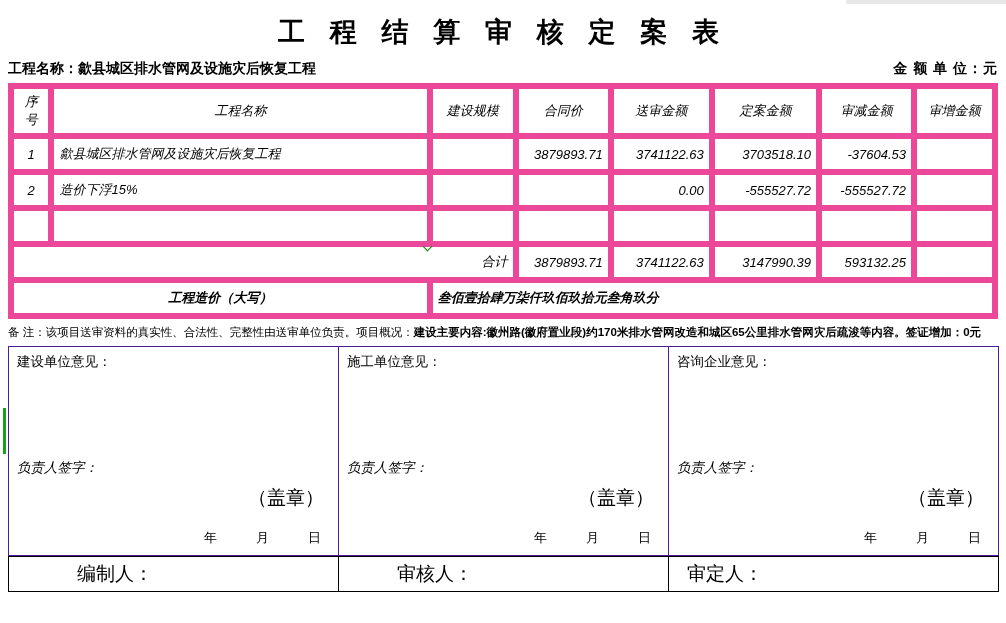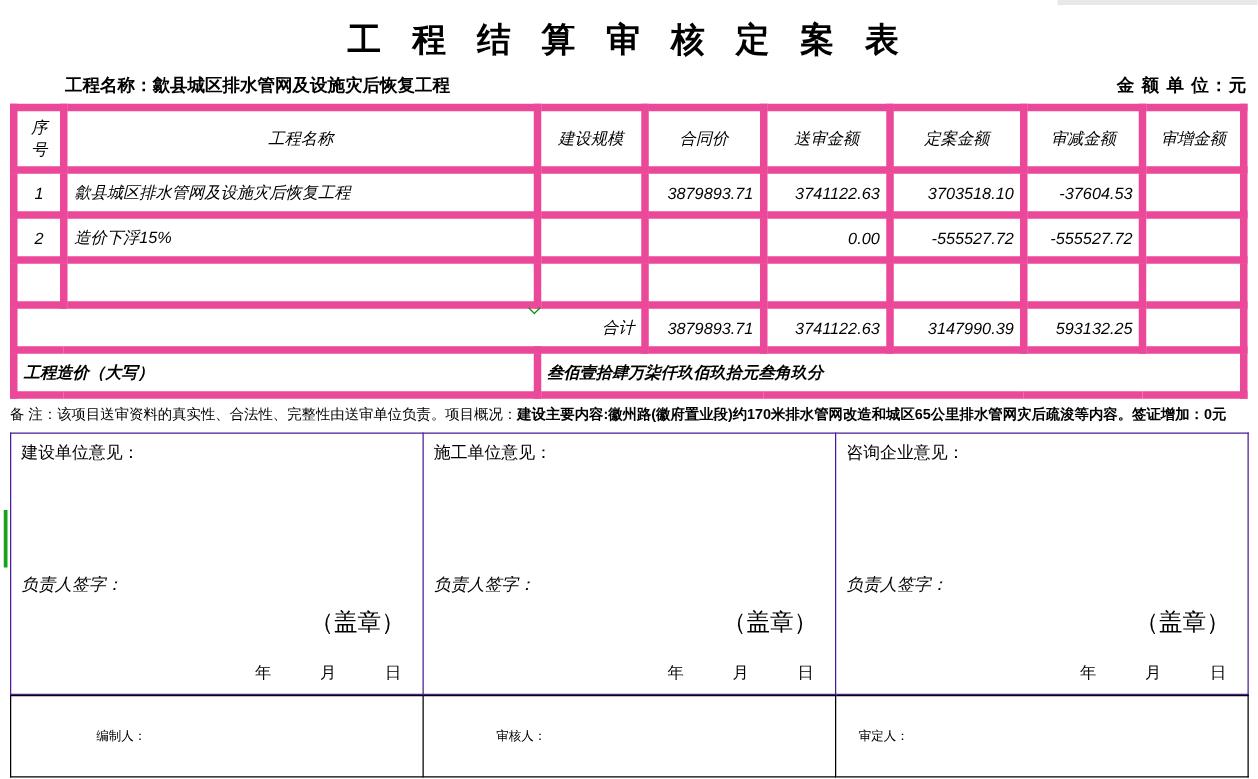--- a/index.html
+++ b/index.html
@@ -29,21 +29,20 @@
     padding-bottom: 10px;
     font-family: "Liberation Serif", "DejaVu Serif", serif;
   }
   .subhead {
     display: flex;
     justify-content: space-between;
     align-items: flex-end;
     padding: 0 8px 5px 8px;
     font-size: 14px;
     font-weight: bold;
-    margin-left: 44px;
   }
   .subhead .left { white-space: nowrap; }
   .subhead .right { white-space: nowrap; font-weight: bold; letter-spacing: 1px;}
   table.main {
     border-collapse: collapse;
     width: 990px;
     margin: 0 8px;
     table-layout: fixed;
   }
   table.main td, table.main th {
@@ -63,21 +62,21 @@
   .l { text-align: left; }
   .row-tall td { height: 30px; }
   .empty-row td { height: 22px; }
   .sum-label { text-align: right; margin-top: 29px; }
   .cap-row td {
     height: 30px;
     font-size: 15px;
     font-weight: bold;
   }
   .cap-label {
-    text-align: left;
+    text-align: center;
     font-weight: bold;
     font-size: 14px;
     margin-left: 20px;
   }
   .note {
     margin: 5px 8px 0 8px;
     font-size: 11.5px;
     line-height: 1.5;
     width: 990px;
     box-sizing: border-box;
@@ -125,22 +124,22 @@
   .sig-date .m { margin-right: 38px; }
   table.footer {
     border-collapse: collapse;
     width: 990px;
     margin: 0 8px;
     table-layout: fixed;
   }
   table.footer td {
     border: 1px solid #000;
     height: 26px;
-    font-size: 10px;
-    padding: 19px 8px;
+    font-size: 19px;
+    padding: 4px 8px;
     vertical-align: middle;
   }
   .scrollbar-top {
     position: absolute;
     top: 0; right: 0;
     width: 160px; height: 4px;
     background: #e8e8e8;
   }
   .green-mark {
     position: absolute;

